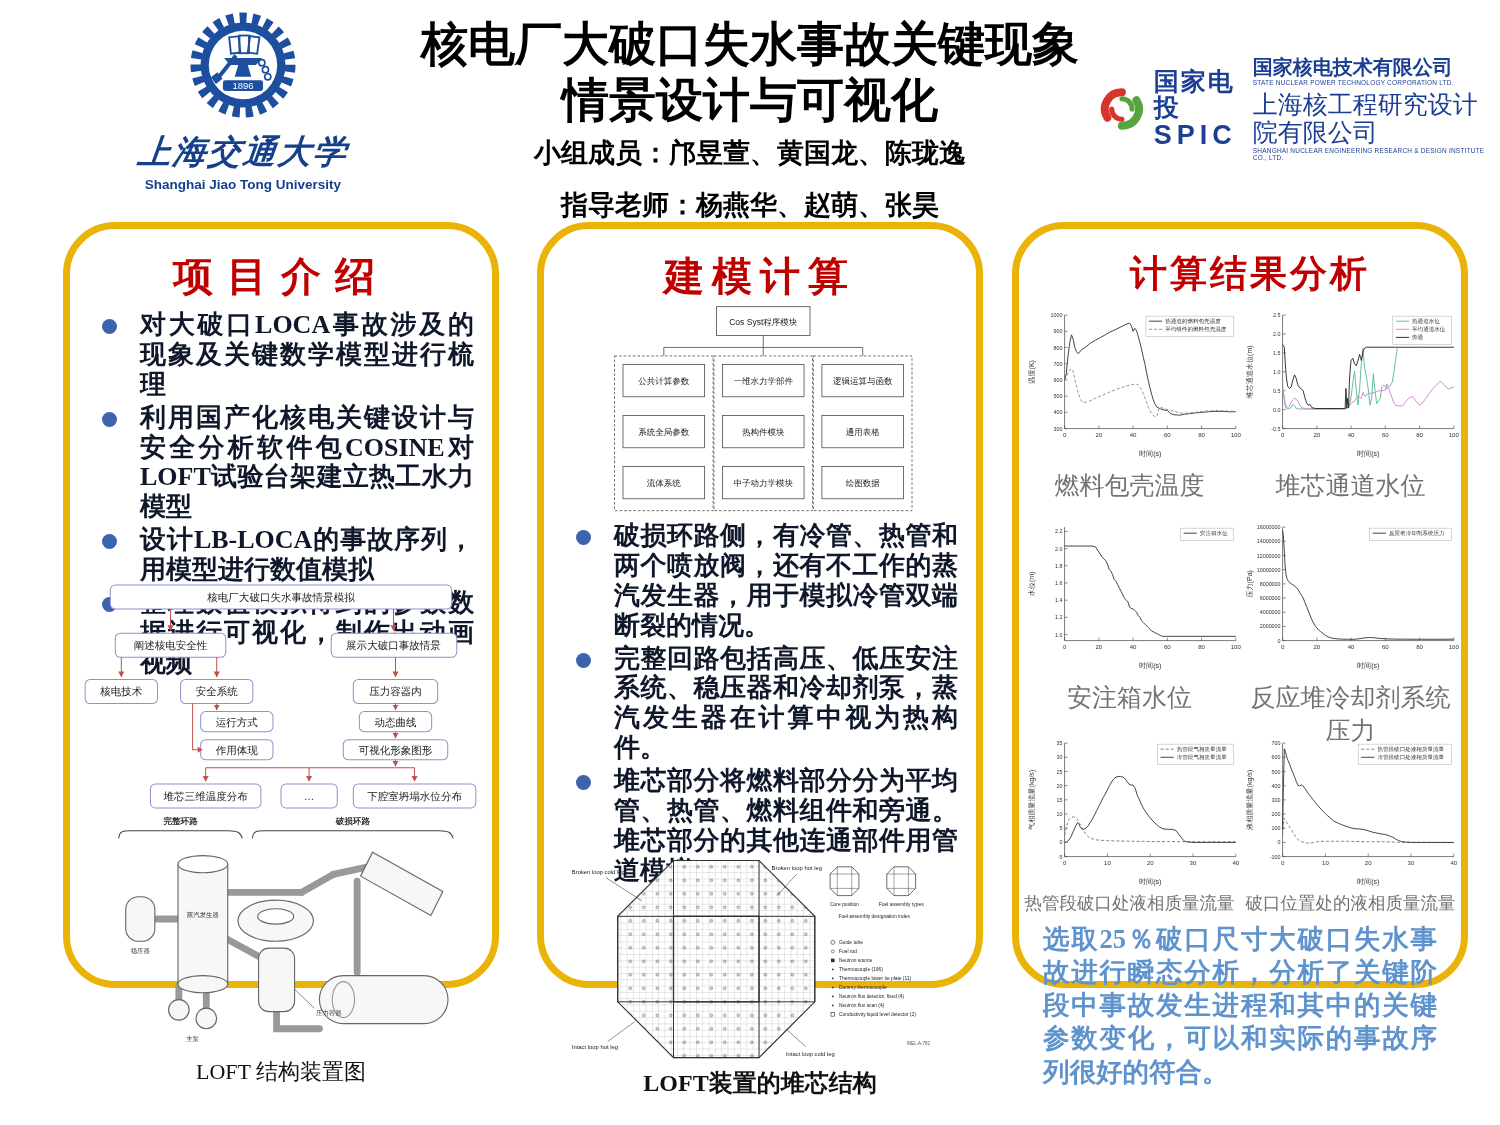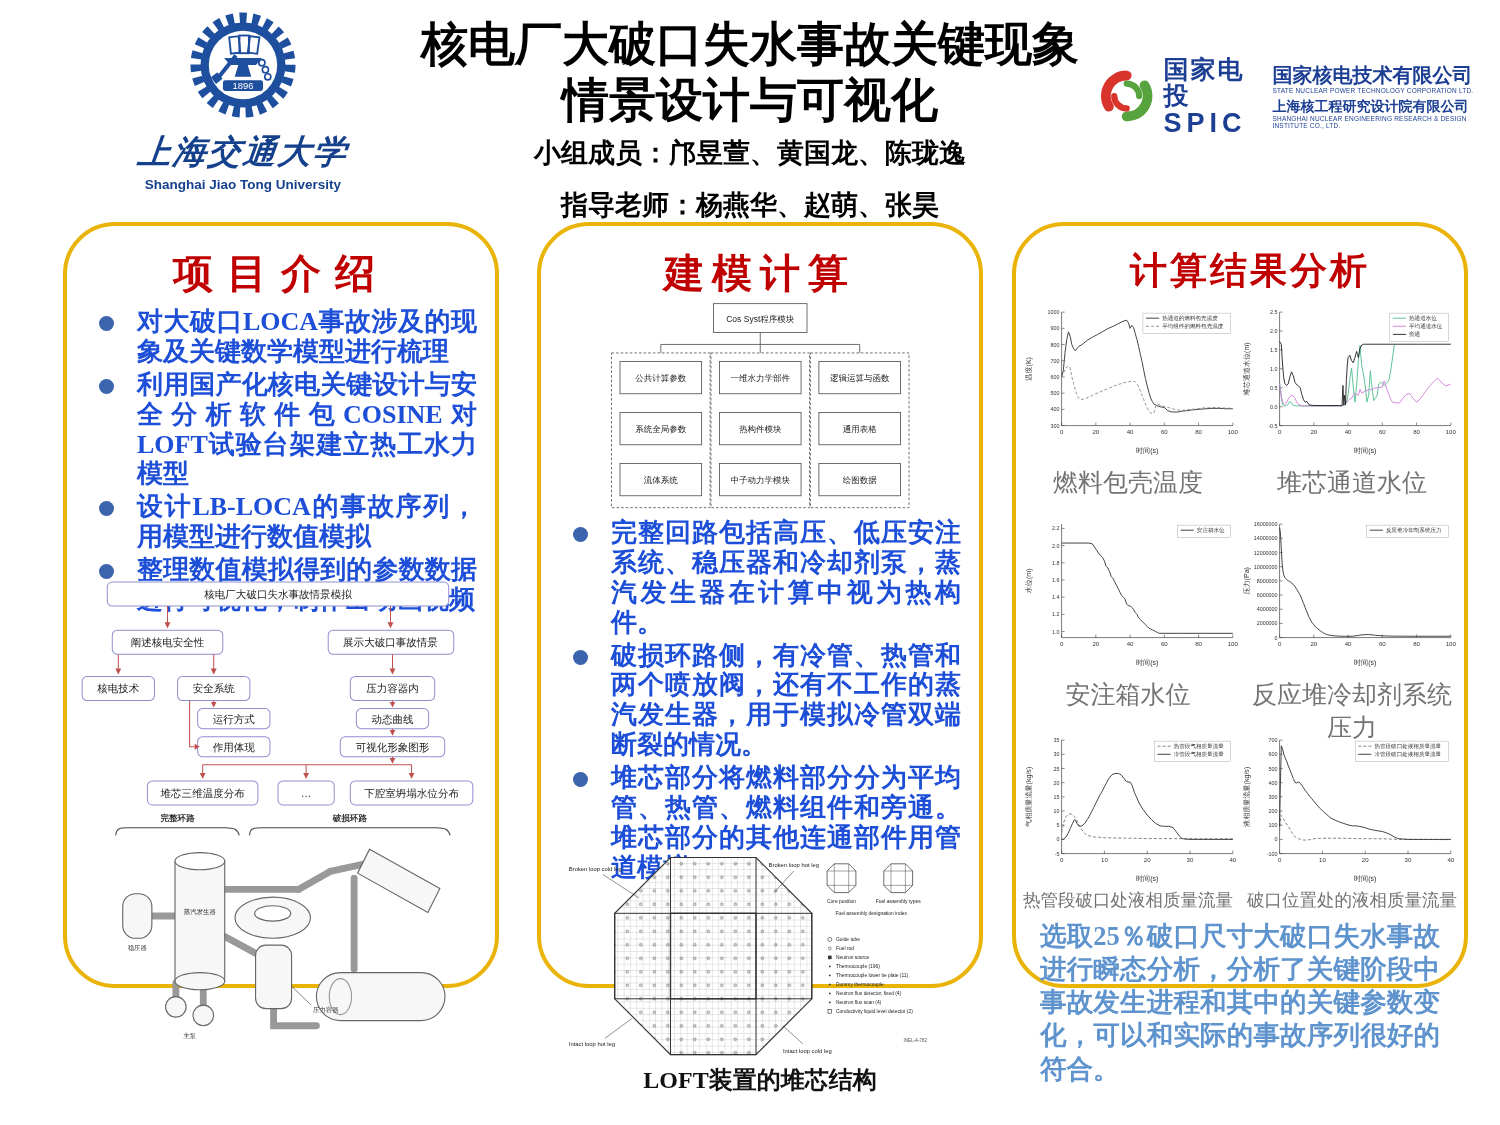--- a/index.html
+++ b/index.html
@@ -15,34 +15,34 @@
   .titleblock{position:absolute;left:355px;top:16px;width:790px;text-align:center;}
   .titleblock h1{margin:0;font-size:47px;line-height:1.2;font-weight:bold;color:#000;}
   .byline{font-size:27px;font-weight:bold;margin-top:7px;line-height:1.3;}
   .spic{position:absolute;left:1100px;top:56px;display:flex;align-items:center;gap:10px;}
   .spic .brand{color:#1c3f94;text-align:left;line-height:1.05;}
   .spic .brand .b1{font-size:25px;font-weight:bold;letter-spacing:2px;}
   .spic .brand .b2{font-size:27px;font-weight:bold;letter-spacing:5px;}
   .spic .orgs{color:#1c3f94;text-align:left;margin-left:6px;}
   .spic .orgs .cn1{font-size:20px;font-weight:bold;line-height:1.1;}
   .spic .orgs .en1{font-size:6.5px;letter-spacing:.2px;margin:1px 0 5px;}
-  .spic .orgs .cn2{font-size:14px;font-weight:bold;line-height:1.1;}
+  .spic .orgs .cn2{font-size:25px;font-weight:normal;line-height:1.1;}
   .spic .orgs .en2{font-size:6.5px;letter-spacing:.2px;margin-top:1px;}
   
   .panel{position:absolute;top:222px;height:766px;background:#fff;
-    border:4px solid #eab308;border-radius:52px;box-sizing:border-box;}
+    border:7px solid #eab308;border-radius:52px;box-sizing:border-box;}
   .p1{left:63px;width:436px;}
   .p2{left:537px;width:446px;}
   .p3{left:1012px;width:456px;}
   .panel h2{color:#c00000;text-align:center;font-weight:bold;margin:20px 0 6px;}
   .p1 h2{font-size:40px;letter-spacing:14px;}
   .p2 h2{font-size:40px;letter-spacing:8px;}
   .p3 h2{font-size:37px;letter-spacing:3px;padding-left:20px;}
   .bullets{list-style:none;margin:0;padding:0 18px 0 16px;
-    color:#1d4ed8;font-family:"Liberation Serif",serif;font-weight:bold;
+    color:#0f172a;font-family:"Liberation Serif",serif;font-weight:bold;
     font-size:26px;line-height:1.15;text-align:justify;}
   .bullets li{position:relative;padding-left:54px;margin-bottom:3px;}
   .bullets li::before{content:"";position:absolute;left:16px;top:9px;width:15px;height:15px;
     border-radius:50%;background:#3c64ae;}
   .abs{position:absolute;}
   .diagram-caption{position:absolute;width:100%;text-align:center;
     font-family:"Liberation Serif",serif;color:#111;}
   
   .chart{position:absolute;width:215px;height:154px;}
   .cap-row{position:absolute;width:100%;display:flex;}
@@ -209,20 +209,21 @@
       </g>
       <line x1="227" y1="208" x2="250" y2="230" stroke="#555" stroke-width="0.8"></line>
     </g>
     <g font-size="7.5" fill="#333">
       <text x="47" y="166" text-anchor="middle">稳压器</text>
       <text x="120" y="124" text-anchor="middle">蒸汽发生器</text>
       <text x="108" y="268" text-anchor="middle">主泵</text>
       <text x="252" y="238">压力容器</text>
     </g>
   </svg>
+  <div class="diagram-caption" style="top:828px;font-size:22px;">LOFT 结构装置图</div>
 </section>
 
 <section class="panel p2">
   <h2>建模计算</h2>
 
   <svg class="abs" style="left:45px;top:74px;" width="340" height="213" viewBox="0 0 400 250">
     <g stroke="#555" stroke-width="1" fill="none">
       <rect x="150" y="4" width="110" height="34" fill="#ffffff"></rect>
       <line x1="205" y1="38" x2="205" y2="52"></line>
       <line x1="88" y1="52" x2="322" y2="52"></line>
@@ -252,22 +253,22 @@
       <text x="205" y="95">一维水力学部件</text>
       <text x="205" y="155">热构件模块</text>
       <text x="205" y="215">中子动力学模块</text>
       <text x="322" y="95">逻辑运算与函数</text>
       <text x="322" y="155">通用表格</text>
       <text x="322" y="215">绘图数据</text>
     </g>
   </svg>
 
   <ul class="bullets abs" style="top:292px;left:0;right:0;">
+    <li>破损环路侧，有冷管、热管和两个喷放阀，还有不工作的蒸汽发生器，用于模拟冷管双端断裂的情况。</li>
     <li>完整回路包括高压、低压安注系统、稳压器和冷却剂泵，蒸汽发生器在计算中视为热构件。</li>
-    <li>破损环路侧，有冷管、热管和两个喷放阀，还有不工作的蒸汽发生器，用于模拟冷管双端断裂的情况。</li>
     <li>堆芯部分将燃料部分分为平均管、热管、燃料组件和旁通。堆芯部分的其他连通部件用管道模拟</li>
   </ul>
 
   <svg class="abs" style="left:26px;top:618px;" width="378" height="225" viewBox="0 0 420 250">
     <defs>
       <pattern id="grid" width="7" height="7" patternUnits="userSpaceOnUse">
         <path d="M7 0H0V7" fill="none" stroke="#9a9a9a" stroke-width="0.5"></path>
       </pattern>
       <pattern id="dots" width="15" height="15" patternUnits="userSpaceOnUse">
         <circle cx="7" cy="7" r="1.4" fill="none" stroke="#444" stroke-width="0.7"></circle>

